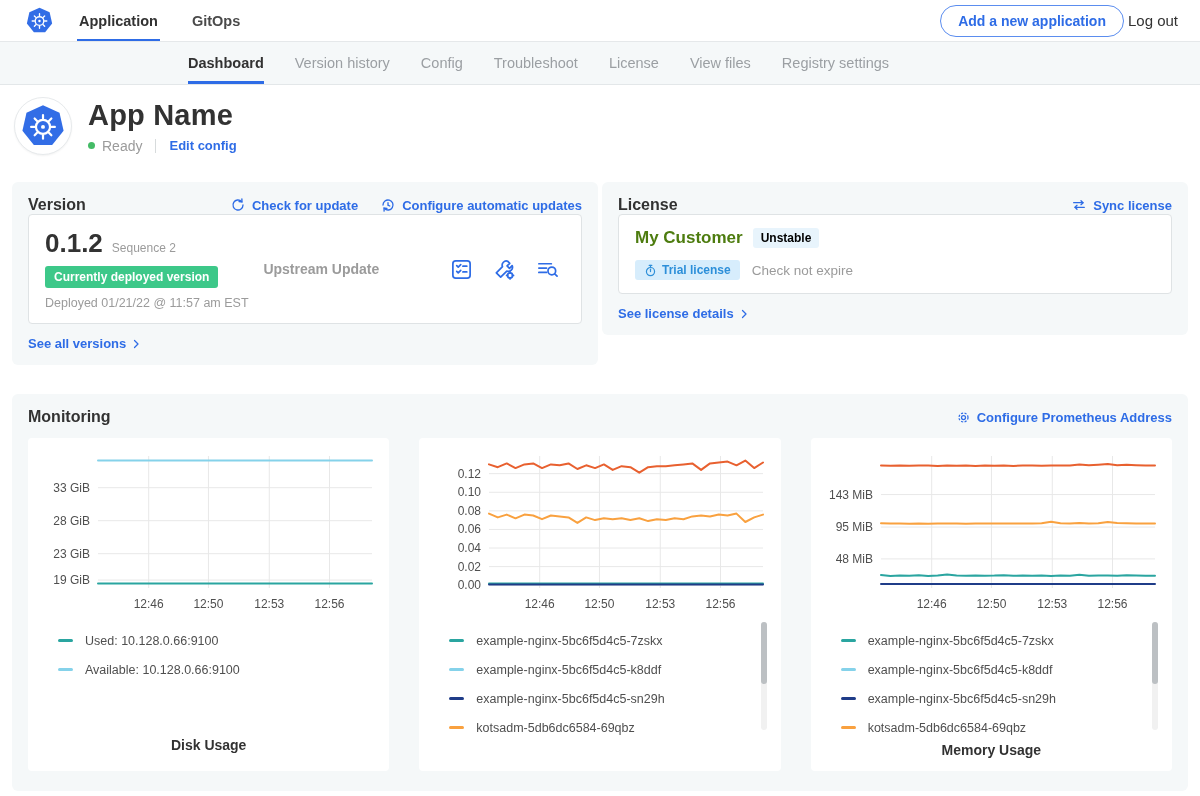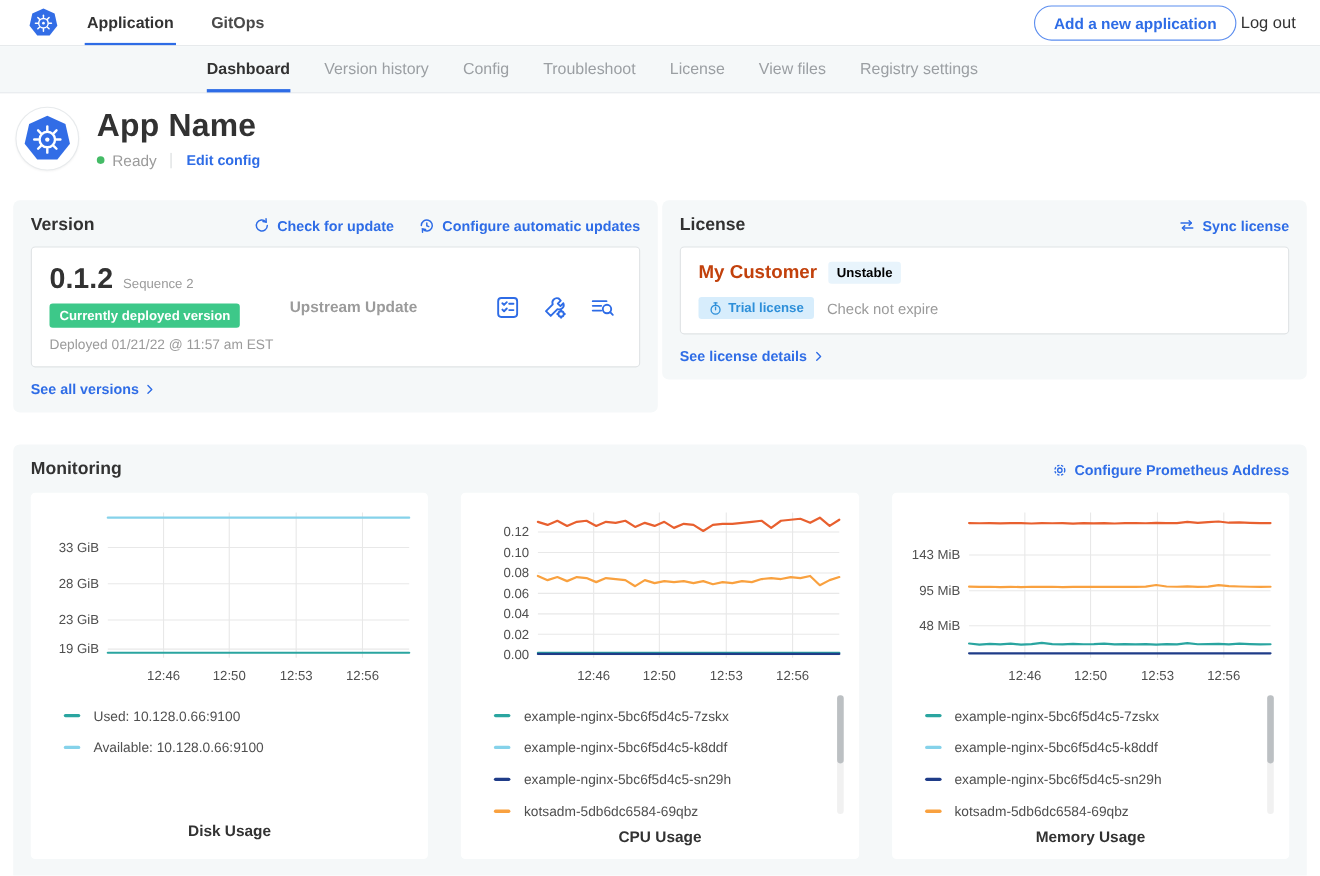--- a/index.html
+++ b/index.html
@@ -52,38 +52,38 @@
   .cards-row { display:flex; gap:4px; margin-top:13px; align-items:flex-start; }
   .card { background:#f5f8f9; border-radius:6px; padding:14px 16px 14px 16px; }
   .version-card { flex:1 1 0; }
   .license-card { flex:1 1 0; }
   .card-head { display:flex; align-items:center; justify-content:space-between; }
   .card-title { font-size:16px; font-weight:bold; color:#323232; }
   .head-links { display:flex; align-items:center; gap:22px; }
   .icon-link { display:flex; align-items:center; gap:6px; font-size:13px; }
   .icon-link svg { width:16px; height:16px; }
   .inner-box { background:#fff; border:1px solid #dfe3e5; border-radius:4px;
-    margin-top:10px; padding:13px 16px; }
+    padding:13px 16px; }
 
   .version-box { display:flex; align-items:center; }
   .v-left { width:42%; }
   .v-num-row { display:flex; align-items:baseline; gap:9px; }
   .v-number { font-size:26px; font-weight:bold; color:#323232; }
   .v-sequence { font-size:12px; color:#9b9b9b; }
   .deployed-badge { display:inline-block; margin-top:7px; background:#3dc889; color:#fff;
     font-size:12px; font-weight:bold; padding:4px 9px; border-radius:3px; }
   .deployed-at { margin-top:8px; font-size:12.5px; color:#9b9b9b; }
   .v-mid { flex:1; font-size:14px; font-weight:bold; color:#9b9b9b; }
   .v-icons { display:flex; align-items:center; gap:20px; color:#2e6ce6; padding-right:6px; }
   .v-icons svg { width:23px; height:23px; cursor:pointer; }
   .see-link { display:flex; align-items:center; gap:4px; margin-top:12px; font-size:13px; }
   .see-link svg { width:12px; height:12px; }
 
   .lic-row1 { display:flex; align-items:center; gap:10px; }
-  .customer-name { font-size:17px; font-weight:bold; color:#c2410c; }
+  .customer-name { font-size:17px; font-weight:bold; color:#4d7c0f; }
   .channel-badge { background:#e8f4fc; color:#000000; font-size:12px; font-weight:bold;
     padding:3px 8px; border-radius:3px; }
   .lic-row2 { display:flex; align-items:center; gap:12px; margin-top:12px; }
   .trial-badge { background:#d7edfc; color:#2d8fd9; font-size:12px; font-weight:bold;
     padding:3px 9px; border-radius:3px; display:flex; align-items:center; gap:5px; }
   .trial-badge svg { width:13px; height:13px; }
   .expire-text { font-size:13.5px; color:#9b9b9b; }
 
   
   .monitoring-card { margin-top:29px; height:397px; }
@@ -373,21 +373,20 @@
               <span class="legend-label">example-nginx-5bc6f5d4c5-sn29h</span>
             </div>
             <div class="legend-row">
               <span class="swatch" style="background: rgb(249, 161, 63);"></span>
               <span class="legend-label">kotsadm-5db6dc6584-69qbz</span>
             </div>
             <div class="legend-scrollbar">
               <div class="thumb"></div>
             </div>
           </div>
-        <div class="chart-title">CPU Usage</div>
       </div>
       <div class="chart-card">
         <div class="chart-plot">
             <svg viewBox="0 0 344 168" width="344" height="168">
               <line x1="62" y1="46.58461538461538" x2="336" y2="46.58461538461538" stroke="#e8e8e8" stroke-width="1"></line>
               <text x="54" y="50.58461538461538" text-anchor="end" class="tick">143 MiB</text>
               <line x1="62" y1="79.07692307692308" x2="336" y2="79.07692307692308" stroke="#e8e8e8" stroke-width="1"></line>
               <text x="54" y="83.07692307692308" text-anchor="end" class="tick">95 MiB</text>
               <line x1="62" y1="110.8923076923077" x2="336" y2="110.8923076923077" stroke="#e8e8e8" stroke-width="1"></line>
               <text x="54" y="114.8923076923077" text-anchor="end" class="tick">48 MiB</text>

